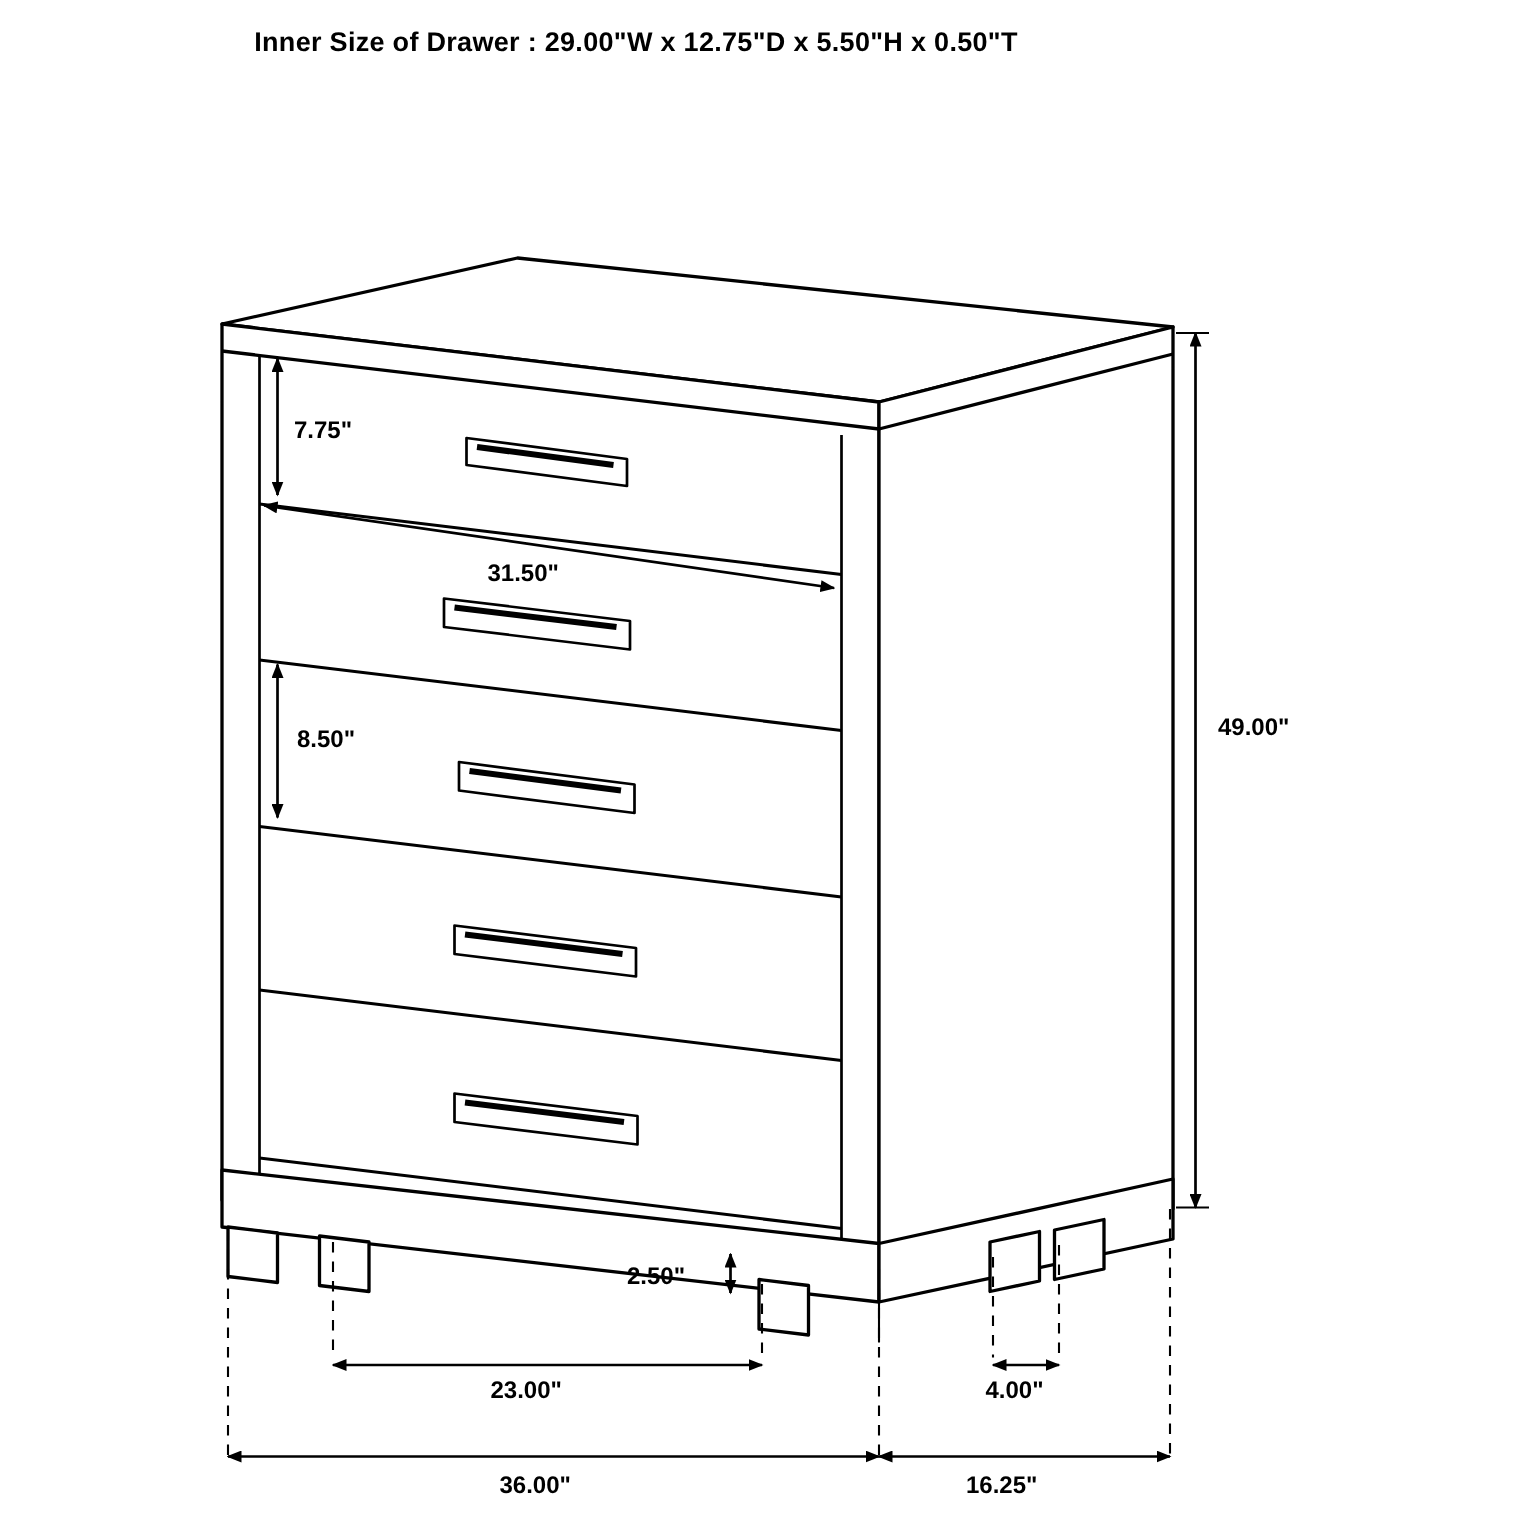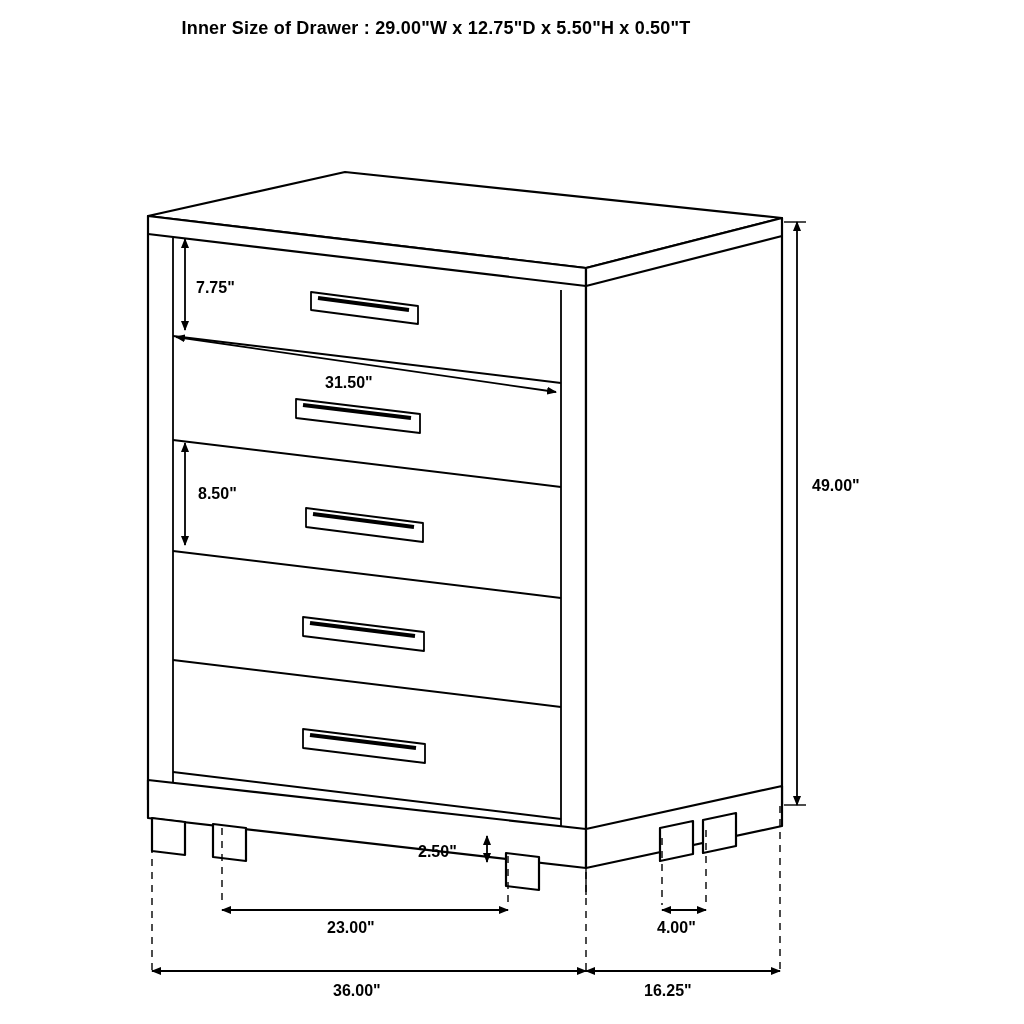--- a/index.html
+++ b/index.html
@@ -23,21 +23,20 @@
   }
   .title {
     position: absolute;
     left: 0;
     top: 18px;
     width: 848px;
     text-align: center;
     font-size: 18px;
     font-weight: bold;
     letter-spacing: 0.2px;
-    margin-left: 12px;
   }
   svg.drawing {
     position: absolute;
     left: 0;
     top: 0;
     width: 1024px;
     height: 1024px;
   }
   .dimlabel {
     position: absolute;

